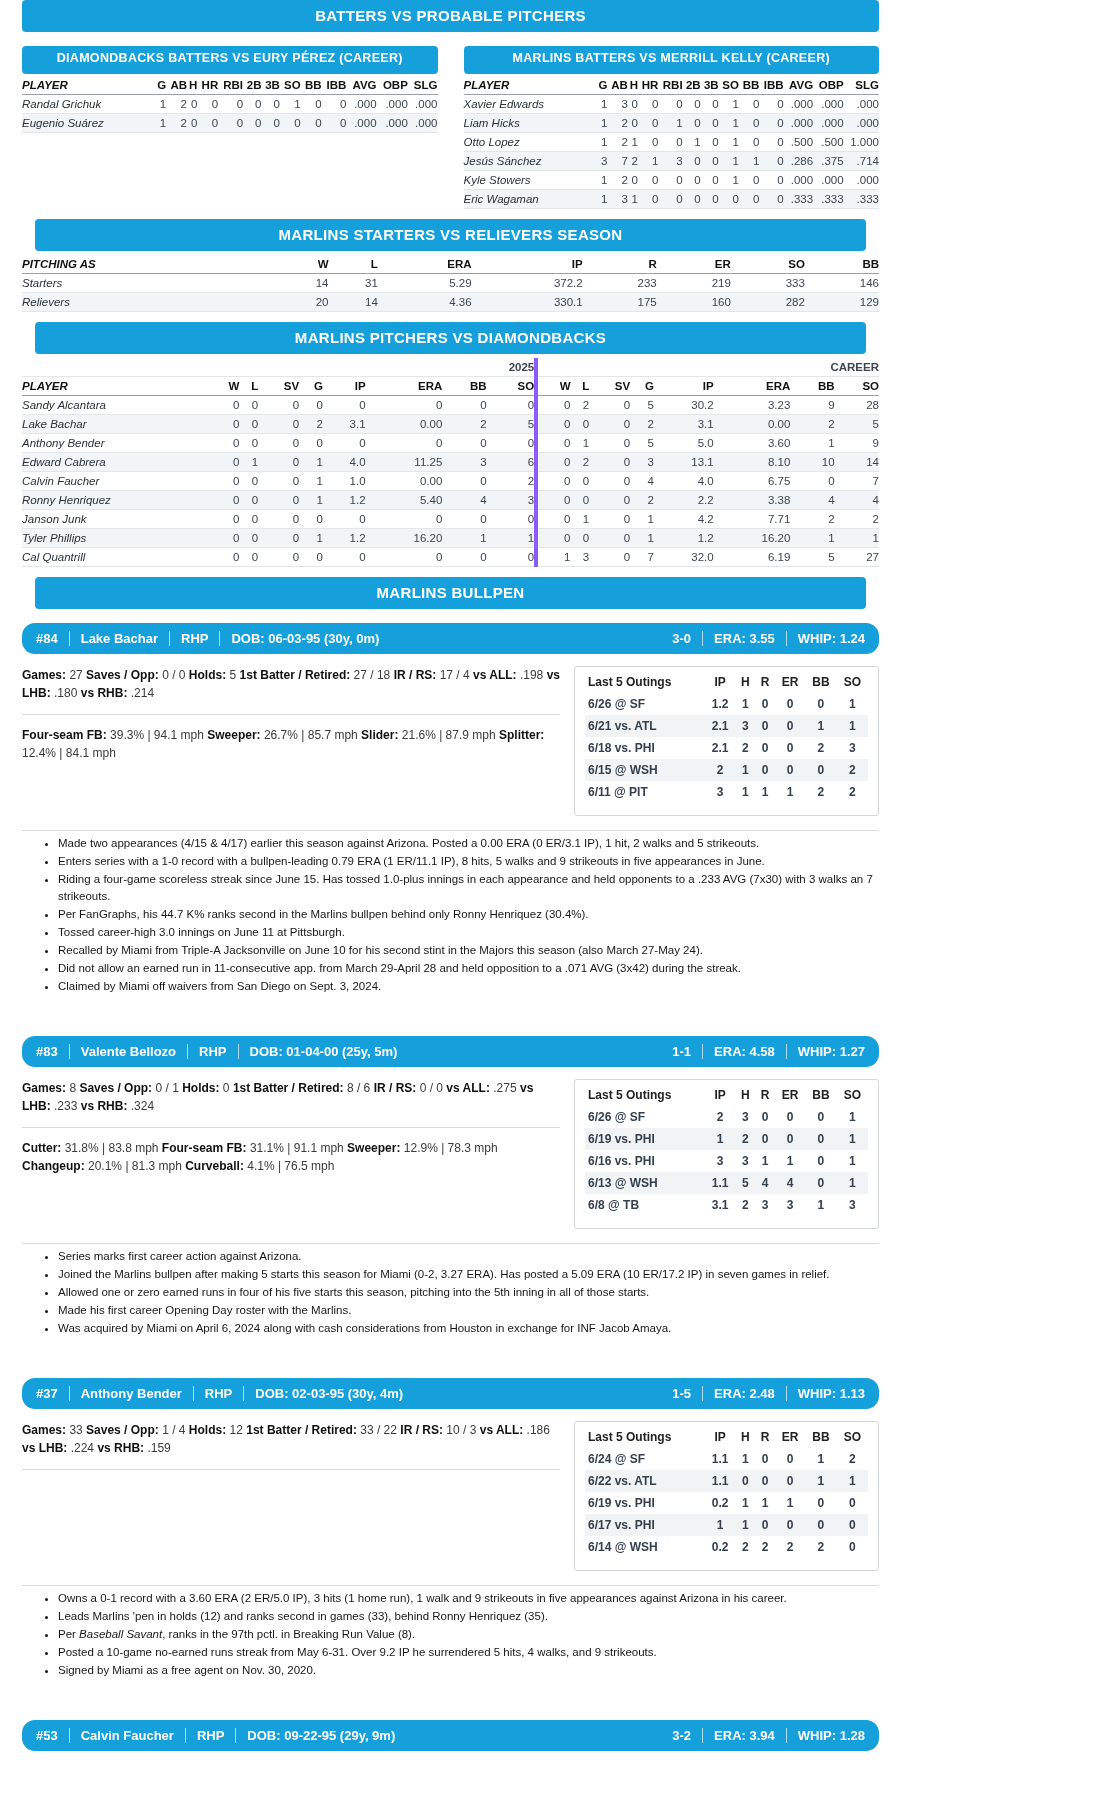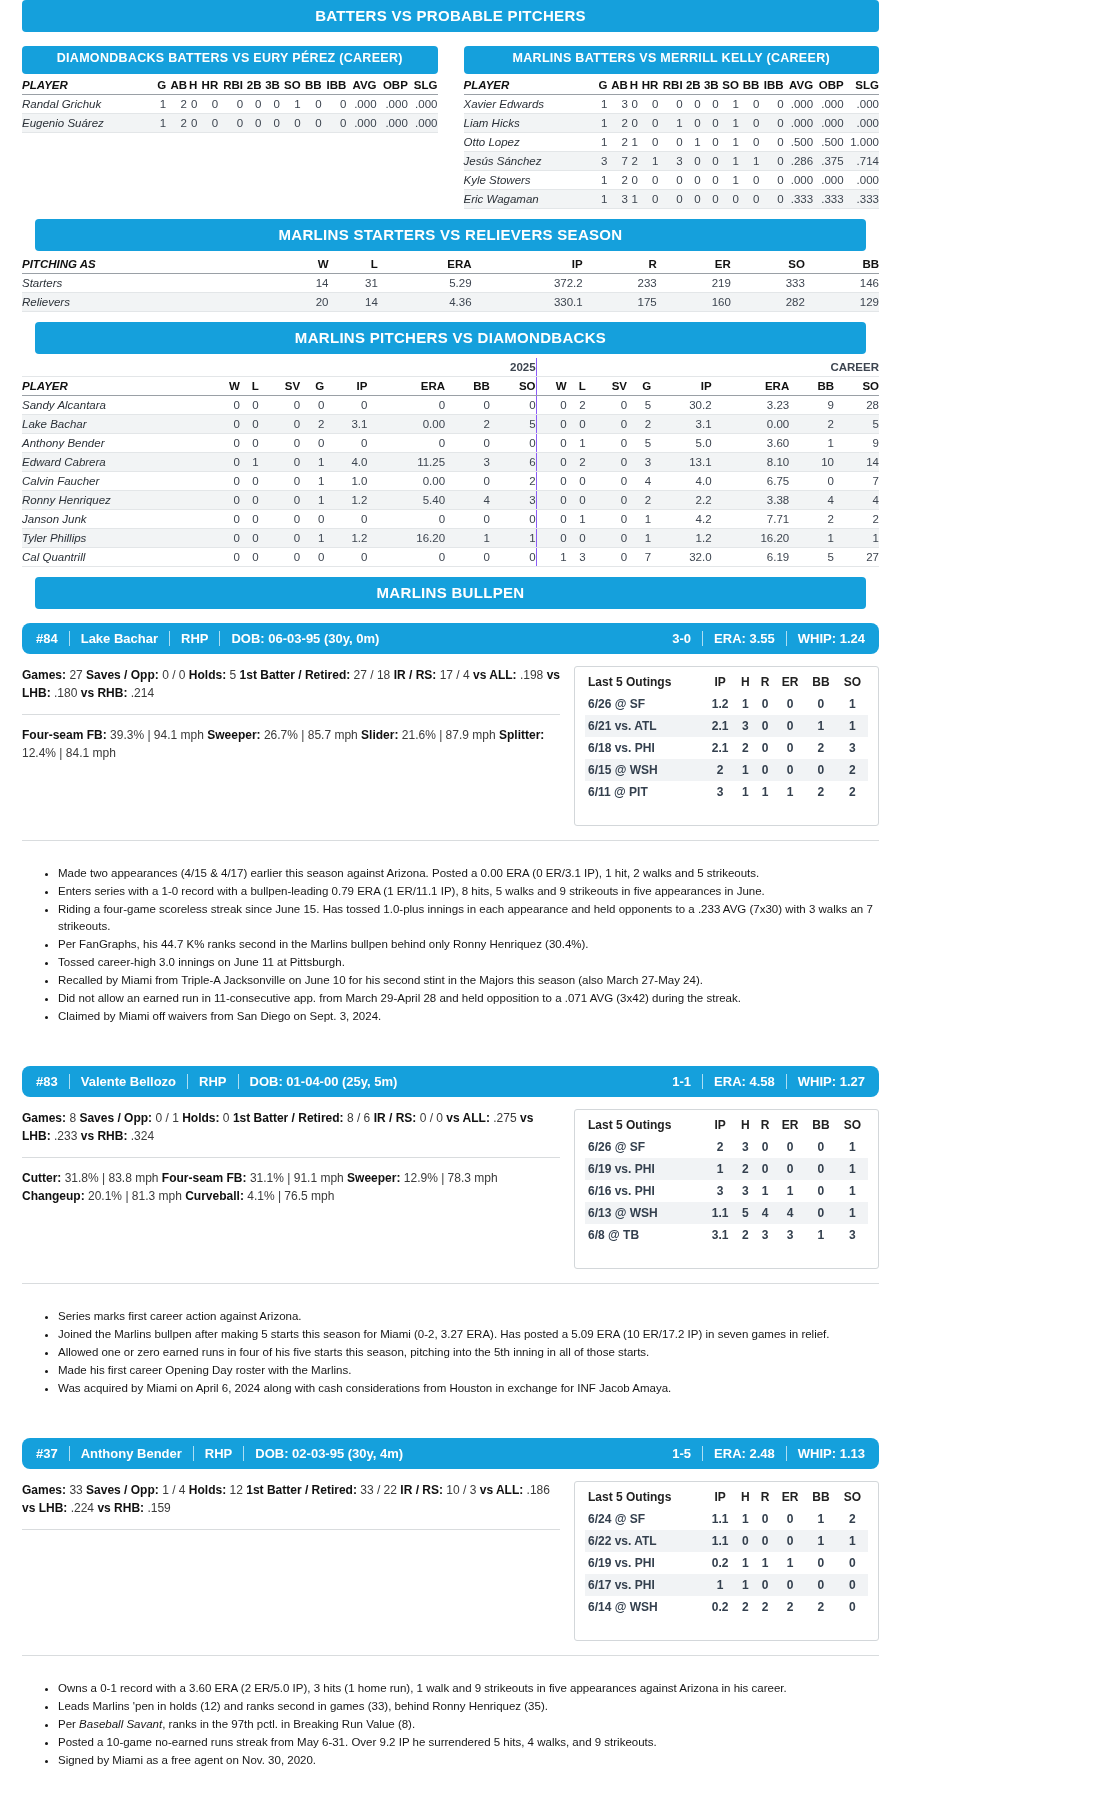--- a/index.html
+++ b/index.html
@@ -43,51 +43,51 @@
 
   
   .two{display:flex;gap:26px;}
   .two>div{flex:1 1 0;min-width:0;}
 
   
   .split-head td{
     border-bottom:none;text-align:center;font-weight:bold;font-size:11.5px;color:#111;
     padding-bottom:1px;
   }
-  table.st .divl{border-left:1px solid #8b5cf6;}
+  table.st .divl{border-left:4px solid #8b5cf6;}
 
   
   .pcard{margin-top:14px;}
   .pbar{
-    background:#15a0dc;color:#fff;border-radius:8px;
+    background:#15a0dc;color:#fff;border-radius:13px;
     display:flex;align-items:center;justify-content:space-between;
     padding:8px 14px;font-size:13px;font-weight:bold;
   }
   .pbar .seg{display:flex;align-items:center;}
   .pbar .sep{
     display:inline-block;width:1px;height:15px;background:rgba(255,255,255,.65);
     margin:0 11px;
   }
   .pbody{display:flex;gap:14px;margin-top:12px;align-items:flex-start;}
   .pleft{flex:1 1 auto;min-width:0;font-size:12px;line-height:1.5;}
   .pleft b{color:#111;}
   .pleft .plain{color:#3a3a3a;font-weight:normal;}
   .rule{border-top:1px solid #d9dcde;margin:12px 0 11px;}
 
   .pright{flex:0 0 305px;}
-  .lastbox{border:1px solid #d3d7da;border-radius:3px;padding:4px 10px 22px;}
+  .lastbox{border:1px solid #d3d7da;border-radius:3px;padding:4px 10px 12px;}
   table.last{border-collapse:collapse;width:100%;font-size:12px;}
   table.last th{font-weight:bold;color:#222;padding:4px 3px;text-align:center;white-space:nowrap;}
   table.last th.l{text-align:left;}
   table.last td{padding:4px 3px;text-align:center;color:#34404e;font-weight:bold;white-space:nowrap;}
   table.last td.l{text-align:left;}
   table.last tbody tr:nth-child(even){background:#f1f3f5;}
 
   
-  .notes{margin:14px 0 0;border-top:1px solid #d9dcde;padding-top:24px;}
+  .notes{margin:14px 0 0;border-top:1px solid #d9dcde;padding-top:4px;}
   .notes ul{margin:0;padding-left:36px;}
   .notes li{font-size:11.5px;line-height:1.48;color:#171717;margin:0 0 1px;}
   .notes li i{font-style:italic;}
 
   .gapafter{height:26px;}
 </style>
 </head>
 <body>
 
 <div class="page">

